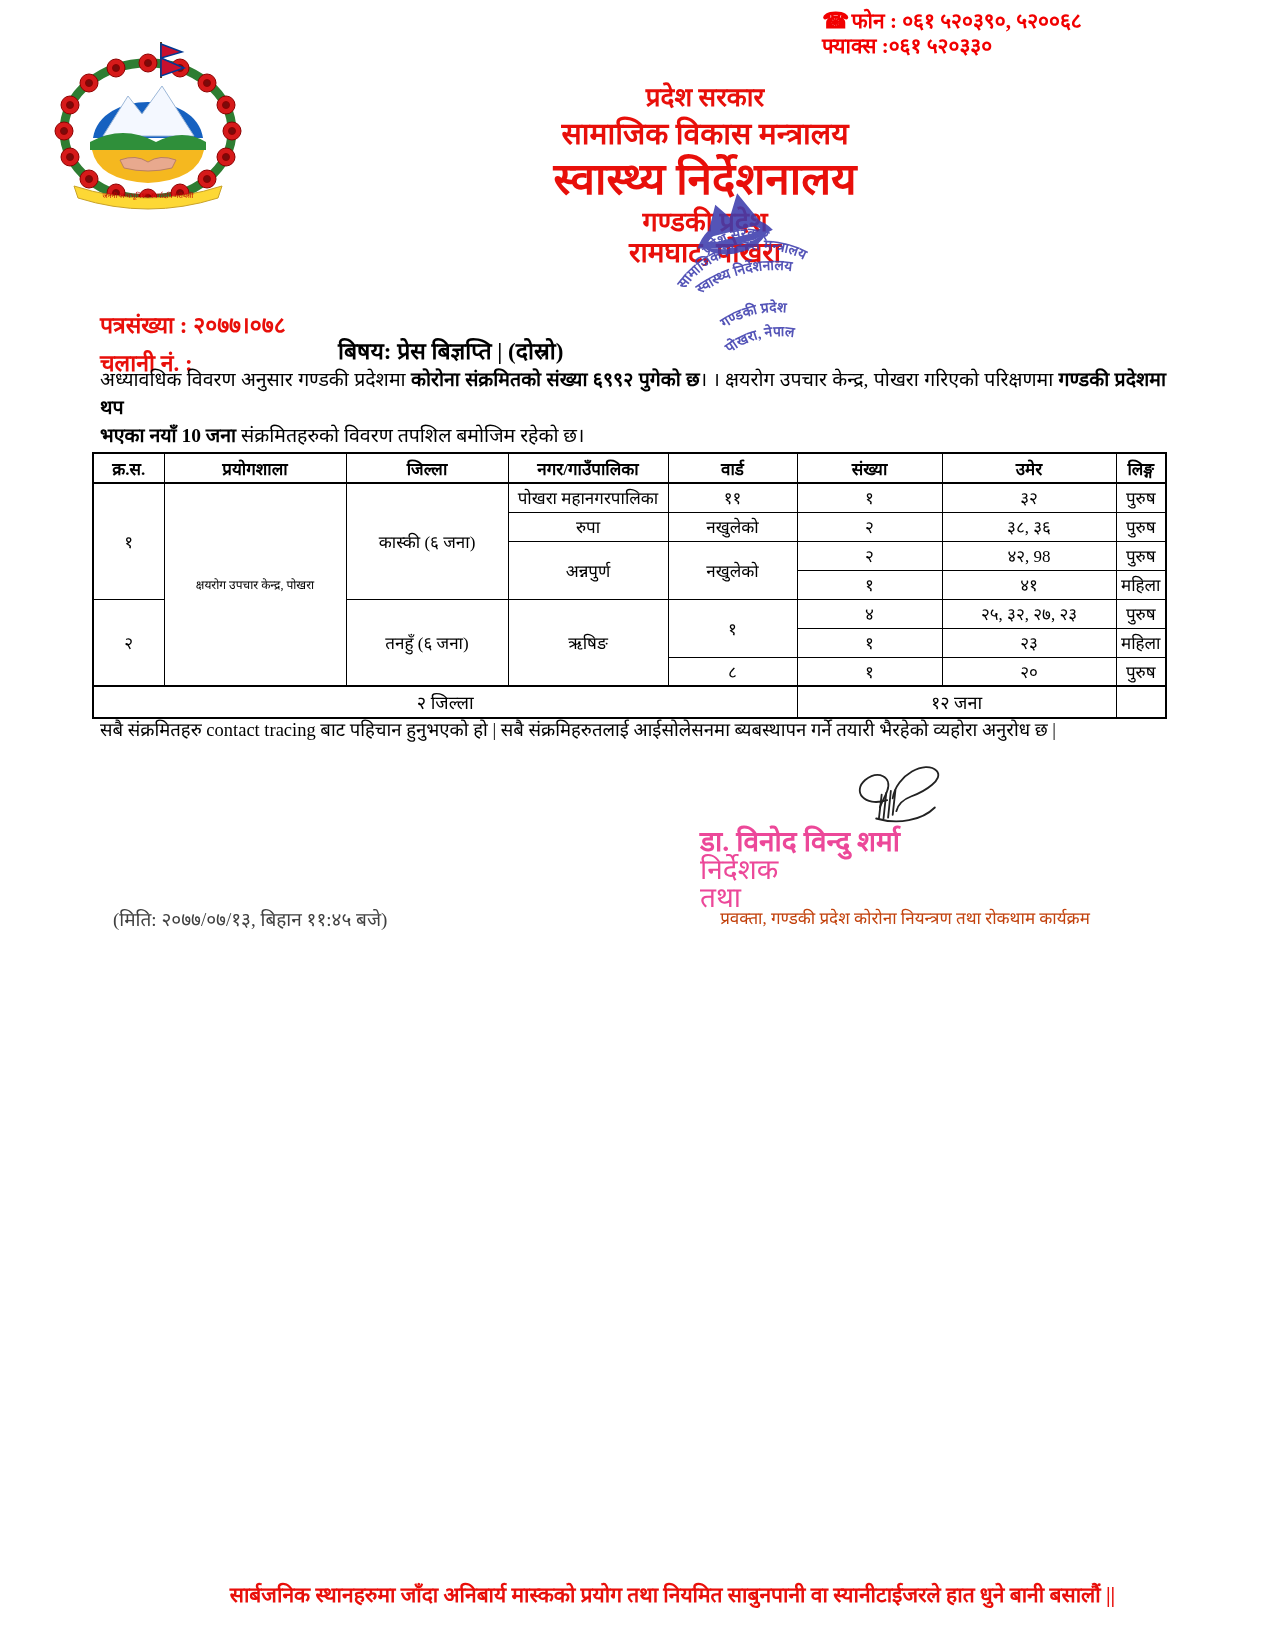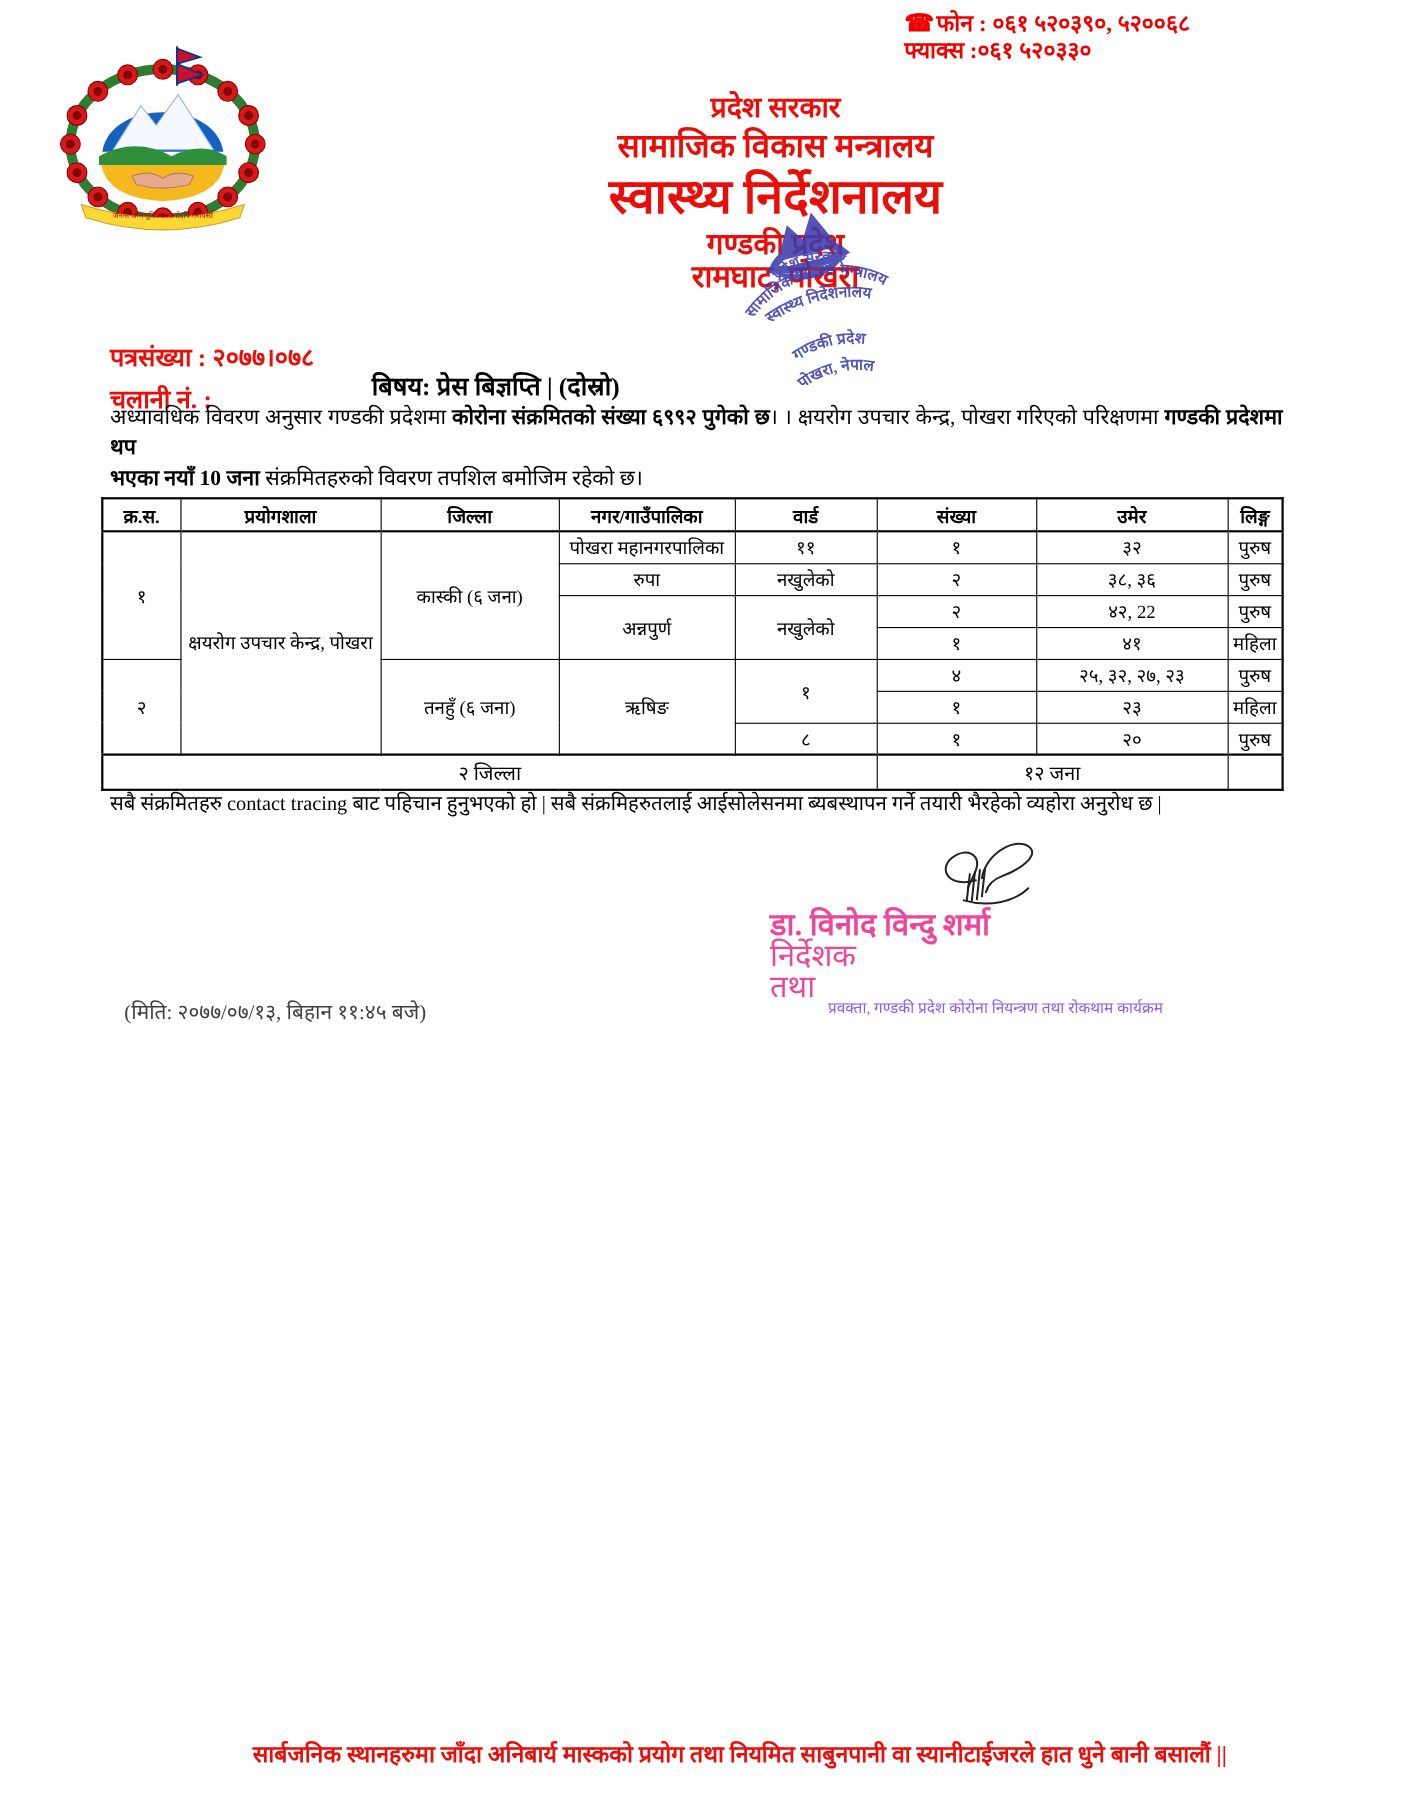--- a/index.html
+++ b/index.html
@@ -31,31 +31,31 @@
   .para{position:absolute;left:100px;top:366px;width:1066px;font-size:19.5px;
         line-height:28px;color:#000;text-align:justify;}
   .b{font-weight:bold;}
   
   .tbl-wrap{position:absolute;left:92px;top:452px;width:1073px;}
   table{border-collapse:collapse;table-layout:fixed;width:100%;border:2px solid #000;}
   th,td{border:1px solid #000;text-align:center;vertical-align:middle;
         font-size:17px;padding:1px 3px;color:#000;overflow:hidden;}
   th{font-weight:bold;height:26px;border-bottom:2px solid #000;}
   tr.r{height:29px;}
-  td.lab{font-size:17px;line-height:22px;margin-top:12px;}
+  td.lab{font-size:12px;line-height:22px;margin-top:12px;}
   tr.total td{border-top:2px solid #000;height:28px;font-size:18px;}
   
   .note{position:absolute;left:100px;top:716px;width:1066px;font-size:18.5px;color:#000;}
   
   .sig-svg{position:absolute;left:845px;top:752px;width:110px;height:78px;}
   .sigblock{position:absolute;left:700px;top:828px;width:410px;text-align:left;
             font-size:28px;line-height:28px;color:#ec4899;}
   .dateline{position:absolute;left:113px;top:906px;font-size:19px;color:#404040;}
   .spokes{position:absolute;left:695px;top:906px;width:420px;text-align:center;
-          font-size:14px;color:#8b5cf6;}
+          font-size:17px;color:#c2410c;}
   
   .footer-note{position:absolute;left:0;top:1580px;width:1275px;text-align:center;
                color:#e80f0a;font-weight:bold;font-size:21px;padding-left:35px;}
 </style>
 </head>
 <body>
 
 <div class="page">
 
   <div class="contact">
@@ -199,21 +199,21 @@
         <td>रुपा</td>
         <td>नखुलेको</td>
         <td>२</td>
         <td>३८, ३६</td>
         <td>पुरुष</td>
       </tr>
       <tr class="r">
         <td rowspan="2">अन्नपुर्ण</td>
         <td rowspan="2">नखुलेको</td>
         <td>२</td>
-        <td>४२, 22</td>
+        <td>४२, 98</td>
         <td>पुरुष</td>
       </tr>
       <tr class="r">
         <td>१</td>
         <td>४१</td>
         <td>महिला</td>
       </tr>
       <tr class="r">
         <td rowspan="3">२</td>
         <td rowspan="3">तनहुँ (६ जना)</td>

